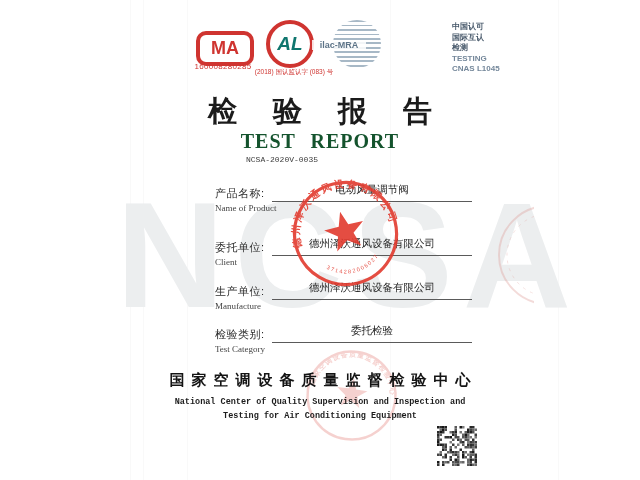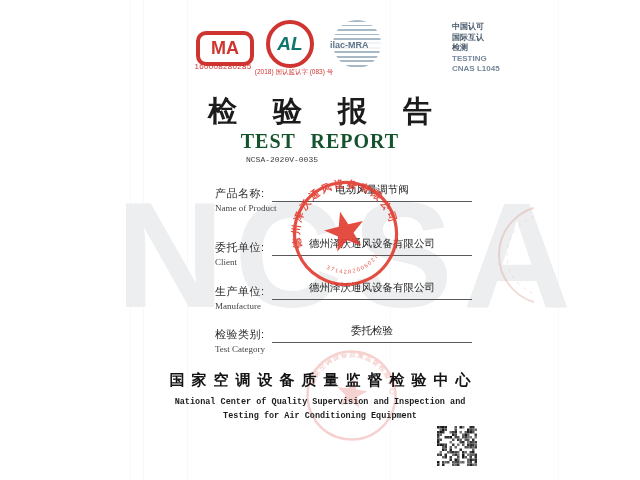--- a/index.html
+++ b/index.html
@@ -33,21 +33,21 @@
     display:flex; align-items:center; justify-content:center; z-index:2;
   }
   .cal-circle span { color:#0f766e; font-weight:700; font-size:19px; font-style:italic; }
   .cal-num { left:252px; top:68px; width:84px; text-align:center; color:#cf3430; font-size:6.5px; }
   .ilac-circle {
     left:333px; top:20px; width:48px; height:48px; border-radius:50%;
     background:repeating-linear-gradient(180deg,#a7b8c6 0 1.5px,#ffffff 1.5px 4.5px);
     z-index:2;
   }
   .ilac-label {
-    left:330px; top:40px; width:54px; text-align:left; z-index:3;
+    left:312px; top:40px; width:54px; text-align:center; z-index:3;
     background:rgba(255,255,255,0.85); color:#5d7488; font-weight:bold; font-size:9px;
   }
   .cnas-box { left:388px; top:28px; width:58px; height:36px; z-index:2; }
   .cnas-ellipse {
     position:absolute; left:-2px; top:4px; width:58px; height:26px;
     border:2.5px solid #8095a8; border-radius:50%; transform:rotate(-6deg);
   }
   .cnas-text {
     position:absolute; left:0; top:8px; width:58px; text-align:center;
     color:#7e93a8; font-weight:800; font-size:16px; letter-spacing:0.5px;

